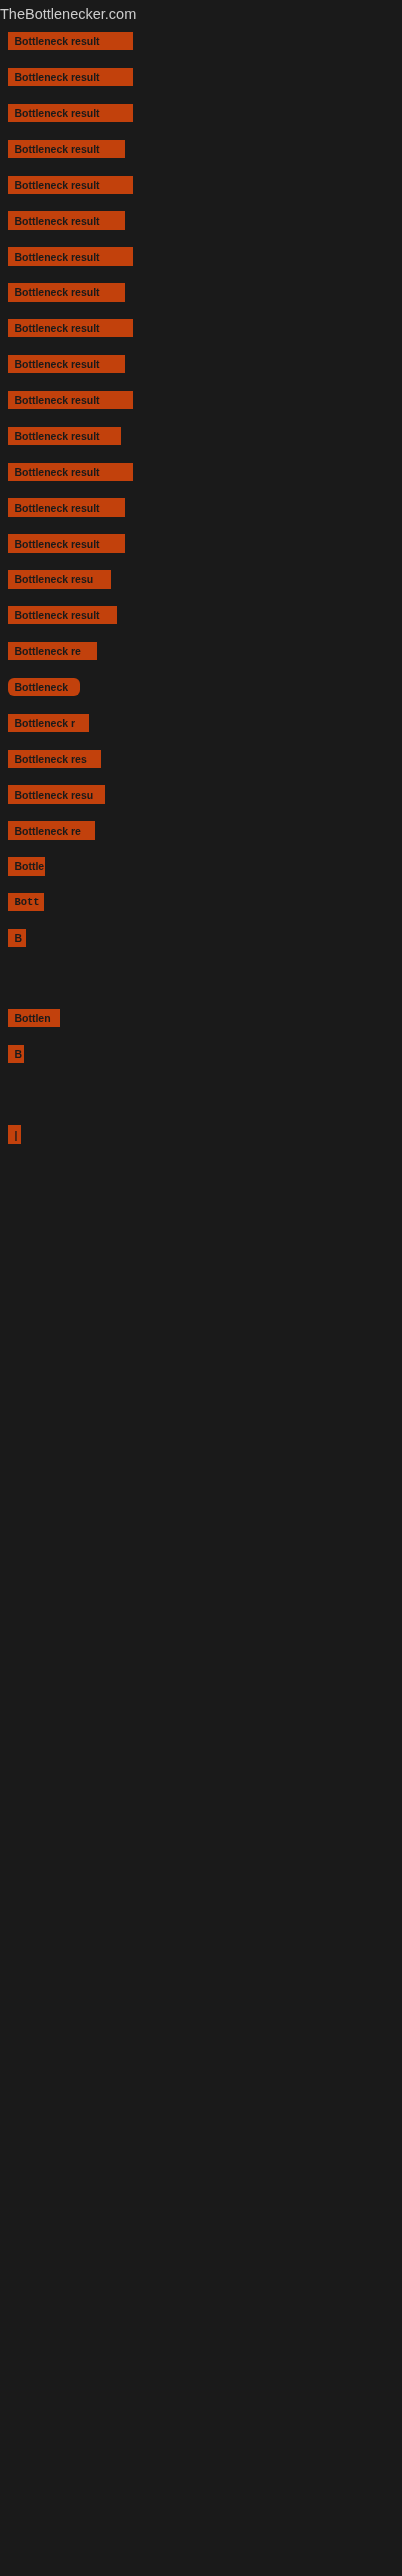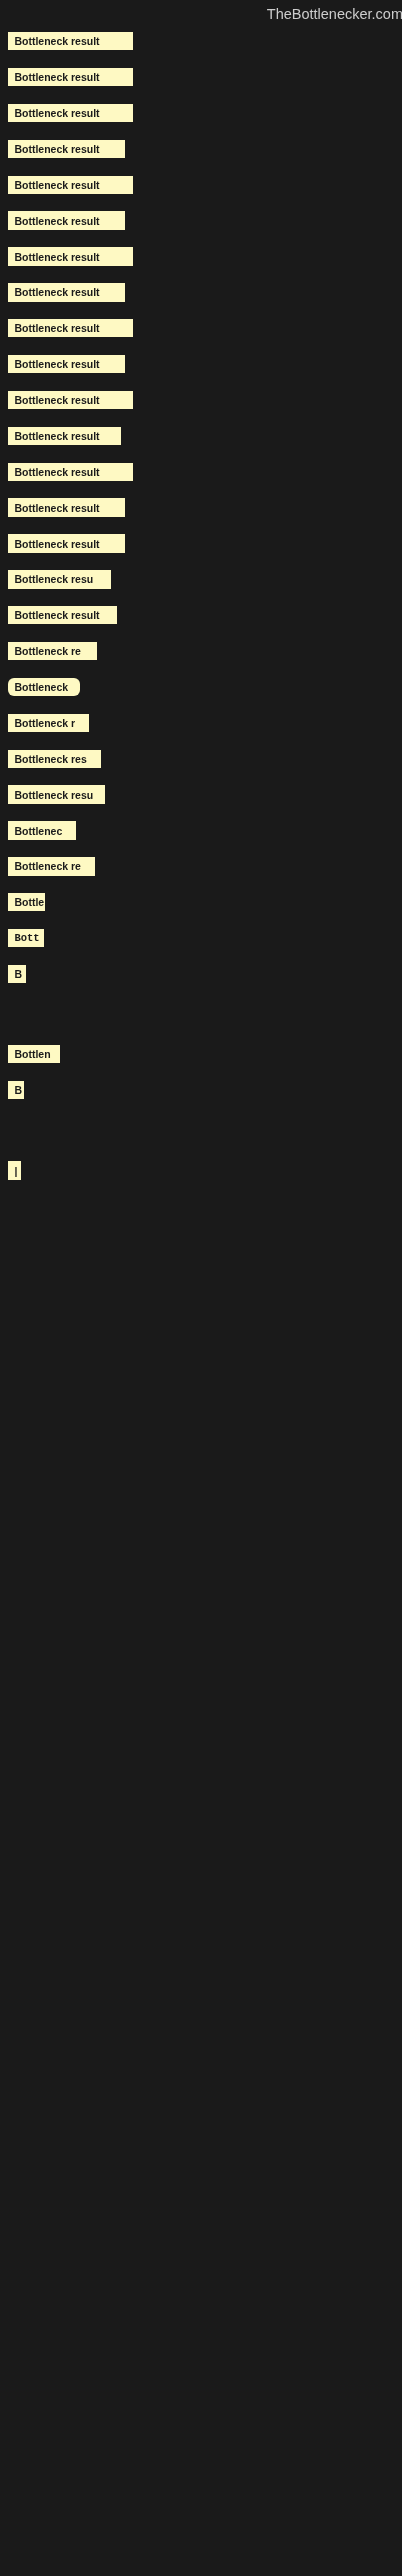--- a/index.html
+++ b/index.html
@@ -8,34 +8,34 @@
       box-sizing: border-box;
     }
     body {
       width: 403px;
       min-height: 2576px;
       background-color: #1a1a1a;
       font-family: Arial, sans-serif;
       position: relative;
     }
     .site-title {
-      text-align: right;
+      text-align: left;
       color: #cccccc;
       font-size: 14.5px;
       padding: 6.4px 0 9.7px 0;
       font-weight: normal;
     }
     .results-container {
       padding: 0 8px;
     }
     .bottleneck-item {
       margin-bottom: 14.5px;
     }
     .bottleneck-badge {
-      background-color: #fef9c3;
+      background-color: #c2410c;
       color: #1a1a1a;
       font-size: 10.5px;
       font-weight: bold;
       padding: 3.2px 6.4px;
       display: inline-block;
       white-space: nowrap;
       overflow: hidden;
     }
   </style>
 </head>
@@ -59,21 +59,20 @@
     <div class="bottleneck-item"><div class="bottleneck-badge" style="max-width: 125px; width: 125px;">Bottleneck result</div></div>
     <div class="bottleneck-item"><div class="bottleneck-badge" style="max-width: 117px; width: 117px;">Bottleneck result</div></div>
     <div class="bottleneck-item"><div class="bottleneck-badge" style="max-width: 117px; width: 117px;">Bottleneck result</div></div>
     <div class="bottleneck-item"><div class="bottleneck-badge" style="max-width: 103px; width: 103px;">Bottleneck resu</div></div>
     <div class="bottleneck-item"><div class="bottleneck-badge" style="max-width: 109px; width: 109px;">Bottleneck result</div></div>
     <div class="bottleneck-item"><div class="bottleneck-badge" style="max-width: 89px; width: 89px;">Bottleneck re</div></div>
     <div class="bottleneck-item"><div class="bottleneck-badge" style="max-width: 72px; width: 72px; border-radius: 6px;">Bottleneck</div></div>
     <div class="bottleneck-item"><div class="bottleneck-badge" style="max-width: 81px; width: 81px;">Bottleneck r</div></div>
     <div class="bottleneck-item"><div class="bottleneck-badge" style="max-width: 93px; width: 93px;">Bottleneck res</div></div>
     <div class="bottleneck-item"><div class="bottleneck-badge" style="max-width: 97px; width: 97px;">Bottleneck resu</div></div>
-    <div class="bottleneck-item"><div class="bottleneck-badge" style="max-width: 68px; width: 68px;">Bottlenec</div></div>
     <div class="bottleneck-item"><div class="bottleneck-badge" style="max-width: 87px; width: 87px;">Bottleneck re</div></div>
     <div class="bottleneck-item"><div class="bottleneck-badge" style="max-width: 47px; width: 37px;">Bottle</div></div>
     <div class="bottleneck-item"><div class="bottleneck-badge" style="max-width: 36px; width: 36px; font-family: Liberation Mono, monospace;">Bott</div></div>
     <div class="bottleneck-item"><div class="bottleneck-badge" style="max-width: 17.7px; width: 17.7px;">B</div></div>
     <div class="bottleneck-item"><div class="bottleneck-badge" style="max-width: 52px; width: 52px; margin-top: 44px;">Bottlen</div></div>
     <div class="bottleneck-item"><div class="bottleneck-badge" style="max-width: 16px; width: 16px;">B</div></div>
     <div class="bottleneck-item" style="height: 6.4px;"></div>
     <div style="height: 24px;"></div>
     <div class="bottleneck-item"><div class="bottleneck-badge" style="max-width: 8px; width: 8px;">|</div></div>
     <div style="height: 24px;"></div>

